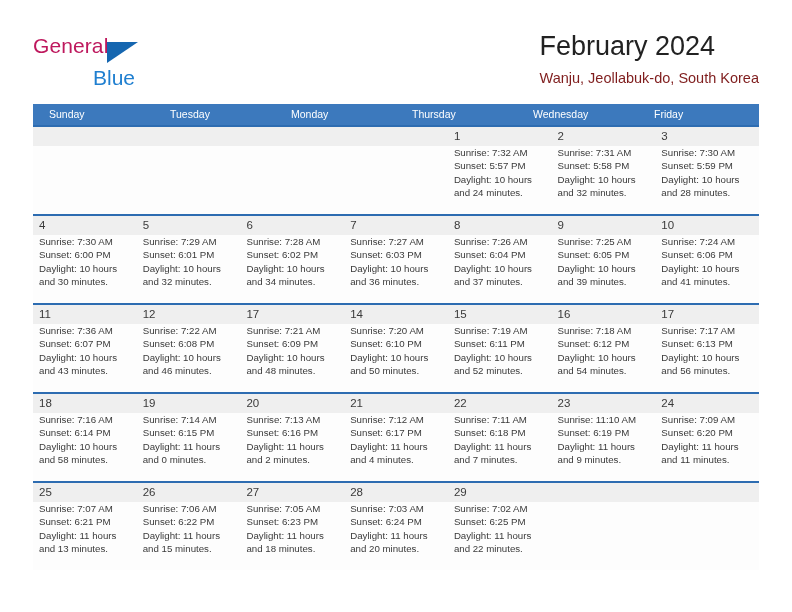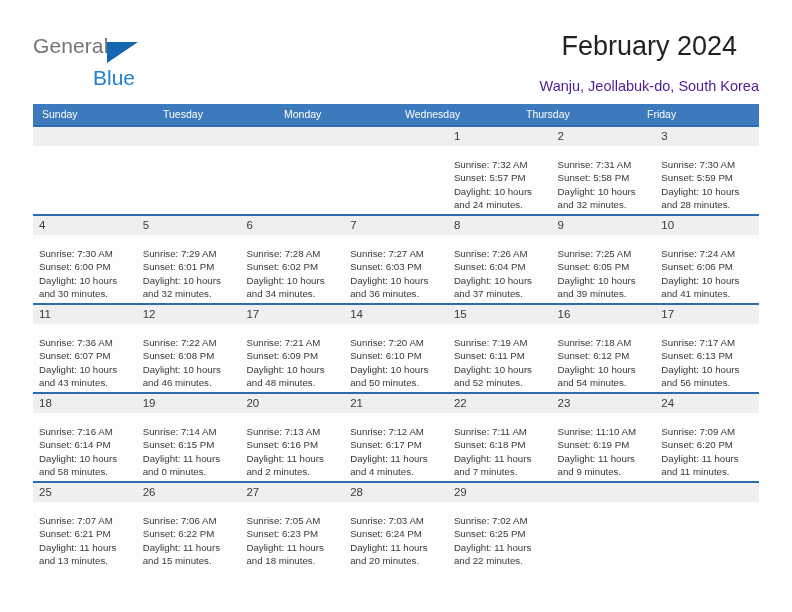--- a/index.html
+++ b/index.html
@@ -35,21 +35,21 @@
     top: 4px;
     width: 210px;
     height: 56px;
   }
   .brand-general {
     position: absolute;
     left: 0;
     top: 0;
     font-size: 21px;
     letter-spacing: .1px;
-    color: #737373;
+    color: #be185d;
     line-height: 24px;
     white-space: nowrap;
   }
   .brand-blue {
     position: absolute;
     left: 60px;
     top: 21px;
     font-size: 21px;
     color: #1f7fd0;
     line-height: 24px;
@@ -63,54 +63,54 @@
     width: 0;
     height: 0;
     border-left: 31px solid #1566b0;
     border-bottom: 21px solid transparent;
   }
 
   .titles {
     position: absolute;
     right: 0;
     top: 0;
-    text-align: center;
+    text-align: left;
   }
   .cal-title {
     font-size: 27px;
     color: #222222;
     line-height: 33px;
     white-space: nowrap;
   }
   .cal-subtitle {
     font-size: 14.5px;
-    color: #4c1d95;
+    color: #7f1d1d;
     line-height: 22px;
-    margin-top: 12px;
+    margin-top: 4px;
     white-space: nowrap;
   }
 
   
   .calendar {
     position: absolute;
     left: 33px;
     top: 104px;
     width: 726px;
   }
   .dow-row {
     display: flex;
     background: #3c79bd;
     height: 21px;
   }
   .dow {
     flex: 1 1 0;
     font-size: 10.5px;
     color: #ffffff;
     line-height: 21px;
-    padding-left: 9px;
+    padding-left: 16px;
     box-sizing: border-box;
     white-space: nowrap;
   }
 
   .week {
     display: flex;
     border-top: 2px solid #2d6cb1;
     height: 89px;
     box-sizing: border-box;
   }
@@ -131,21 +131,21 @@
   }
   .daynum {
     font-size: 11.5px;
     color: #3a3a3a;
     line-height: 19px;
     padding-left: 6px;
     white-space: nowrap;
   }
   .daycell.empty .daynum { visibility: hidden; }
   .details {
-    padding: 12px 6px 0 6px;
+    padding: 0 6px 0 6px;
   }
   .details div {
     font-size: 9.7px;
     line-height: 13.4px;
     color: #3a3a3a;
     white-space: nowrap;
   }
 </style>
 </head>
 <body>
@@ -165,22 +165,22 @@
       <div class="cal-subtitle">Wanju, Jeollabuk-do, South Korea</div>
     </div>
 
   </div>
 
   <div class="calendar">
     <div class="dow-row" id="dow-row">
         <div class="dow">Sunday</div>
         <div class="dow">Tuesday</div>
         <div class="dow">Monday</div>
+        <div class="dow">Thursday</div>
         <div class="dow">Wednesday</div>
-        <div class="dow">Thursday</div>
         <div class="dow">Friday</div>
       </div>
     <div id="weeks-container">
         <div class="week">
           <div class="daycell empty">
             <div class="daynum-band">
               <div class="daynum"></div>
             </div>
             <div class="details"></div>
           </div>

